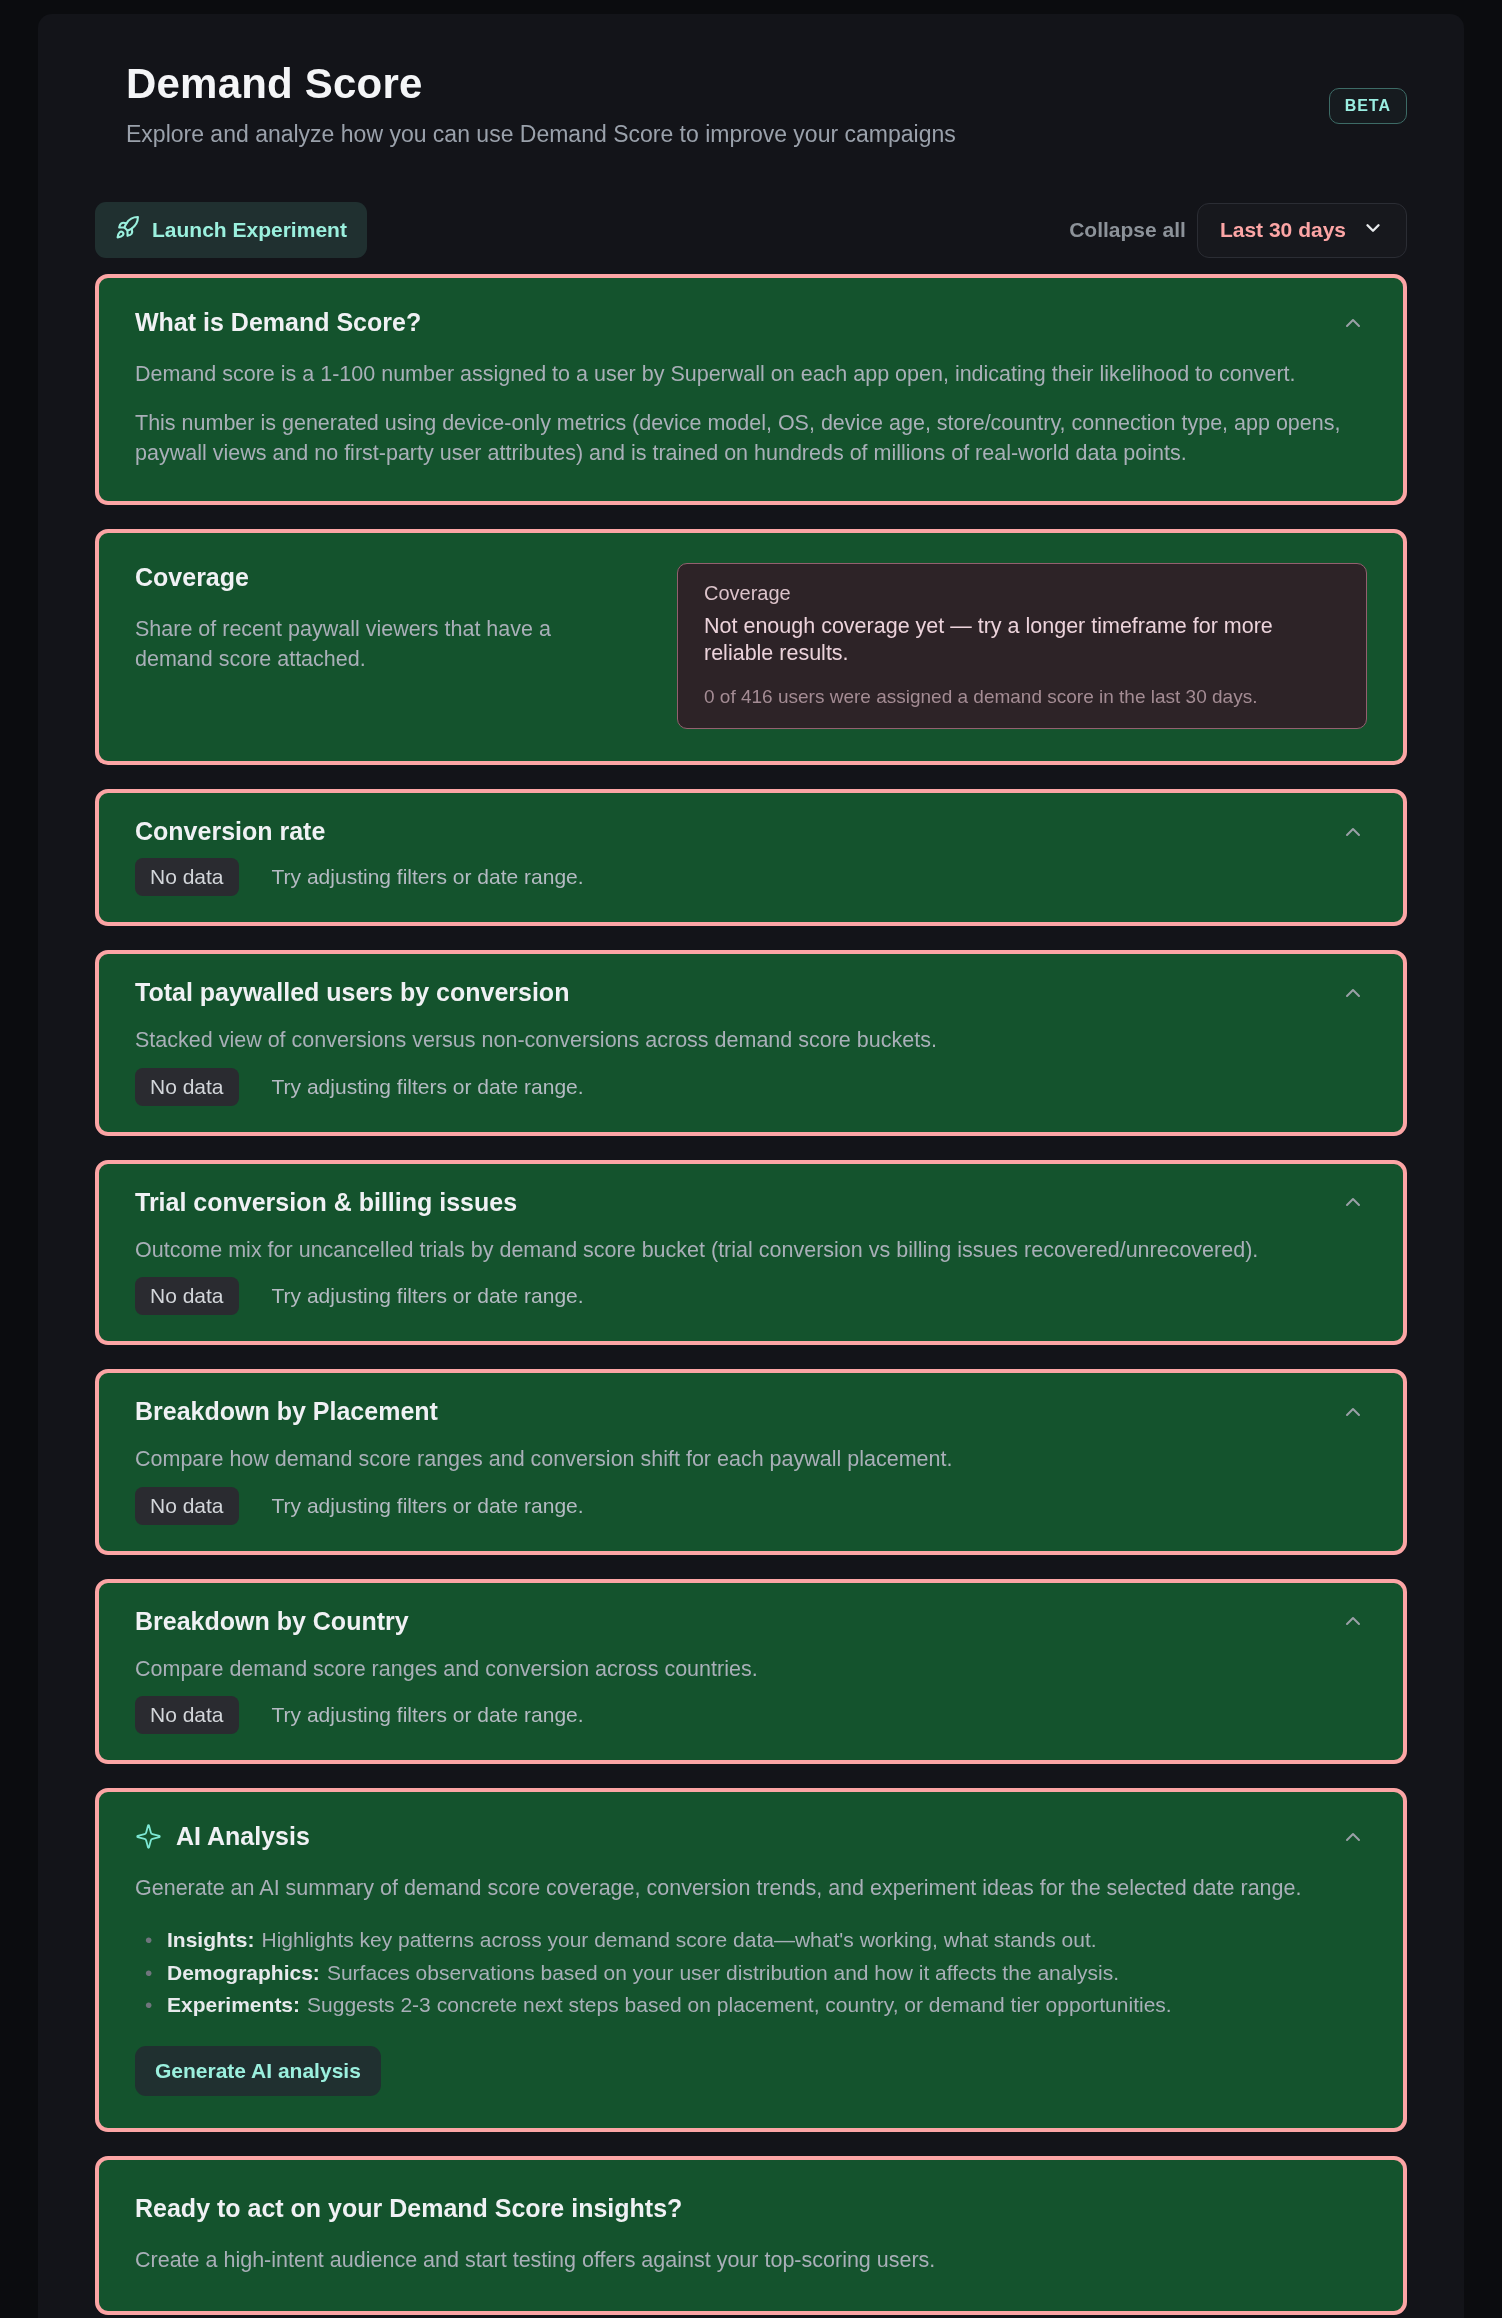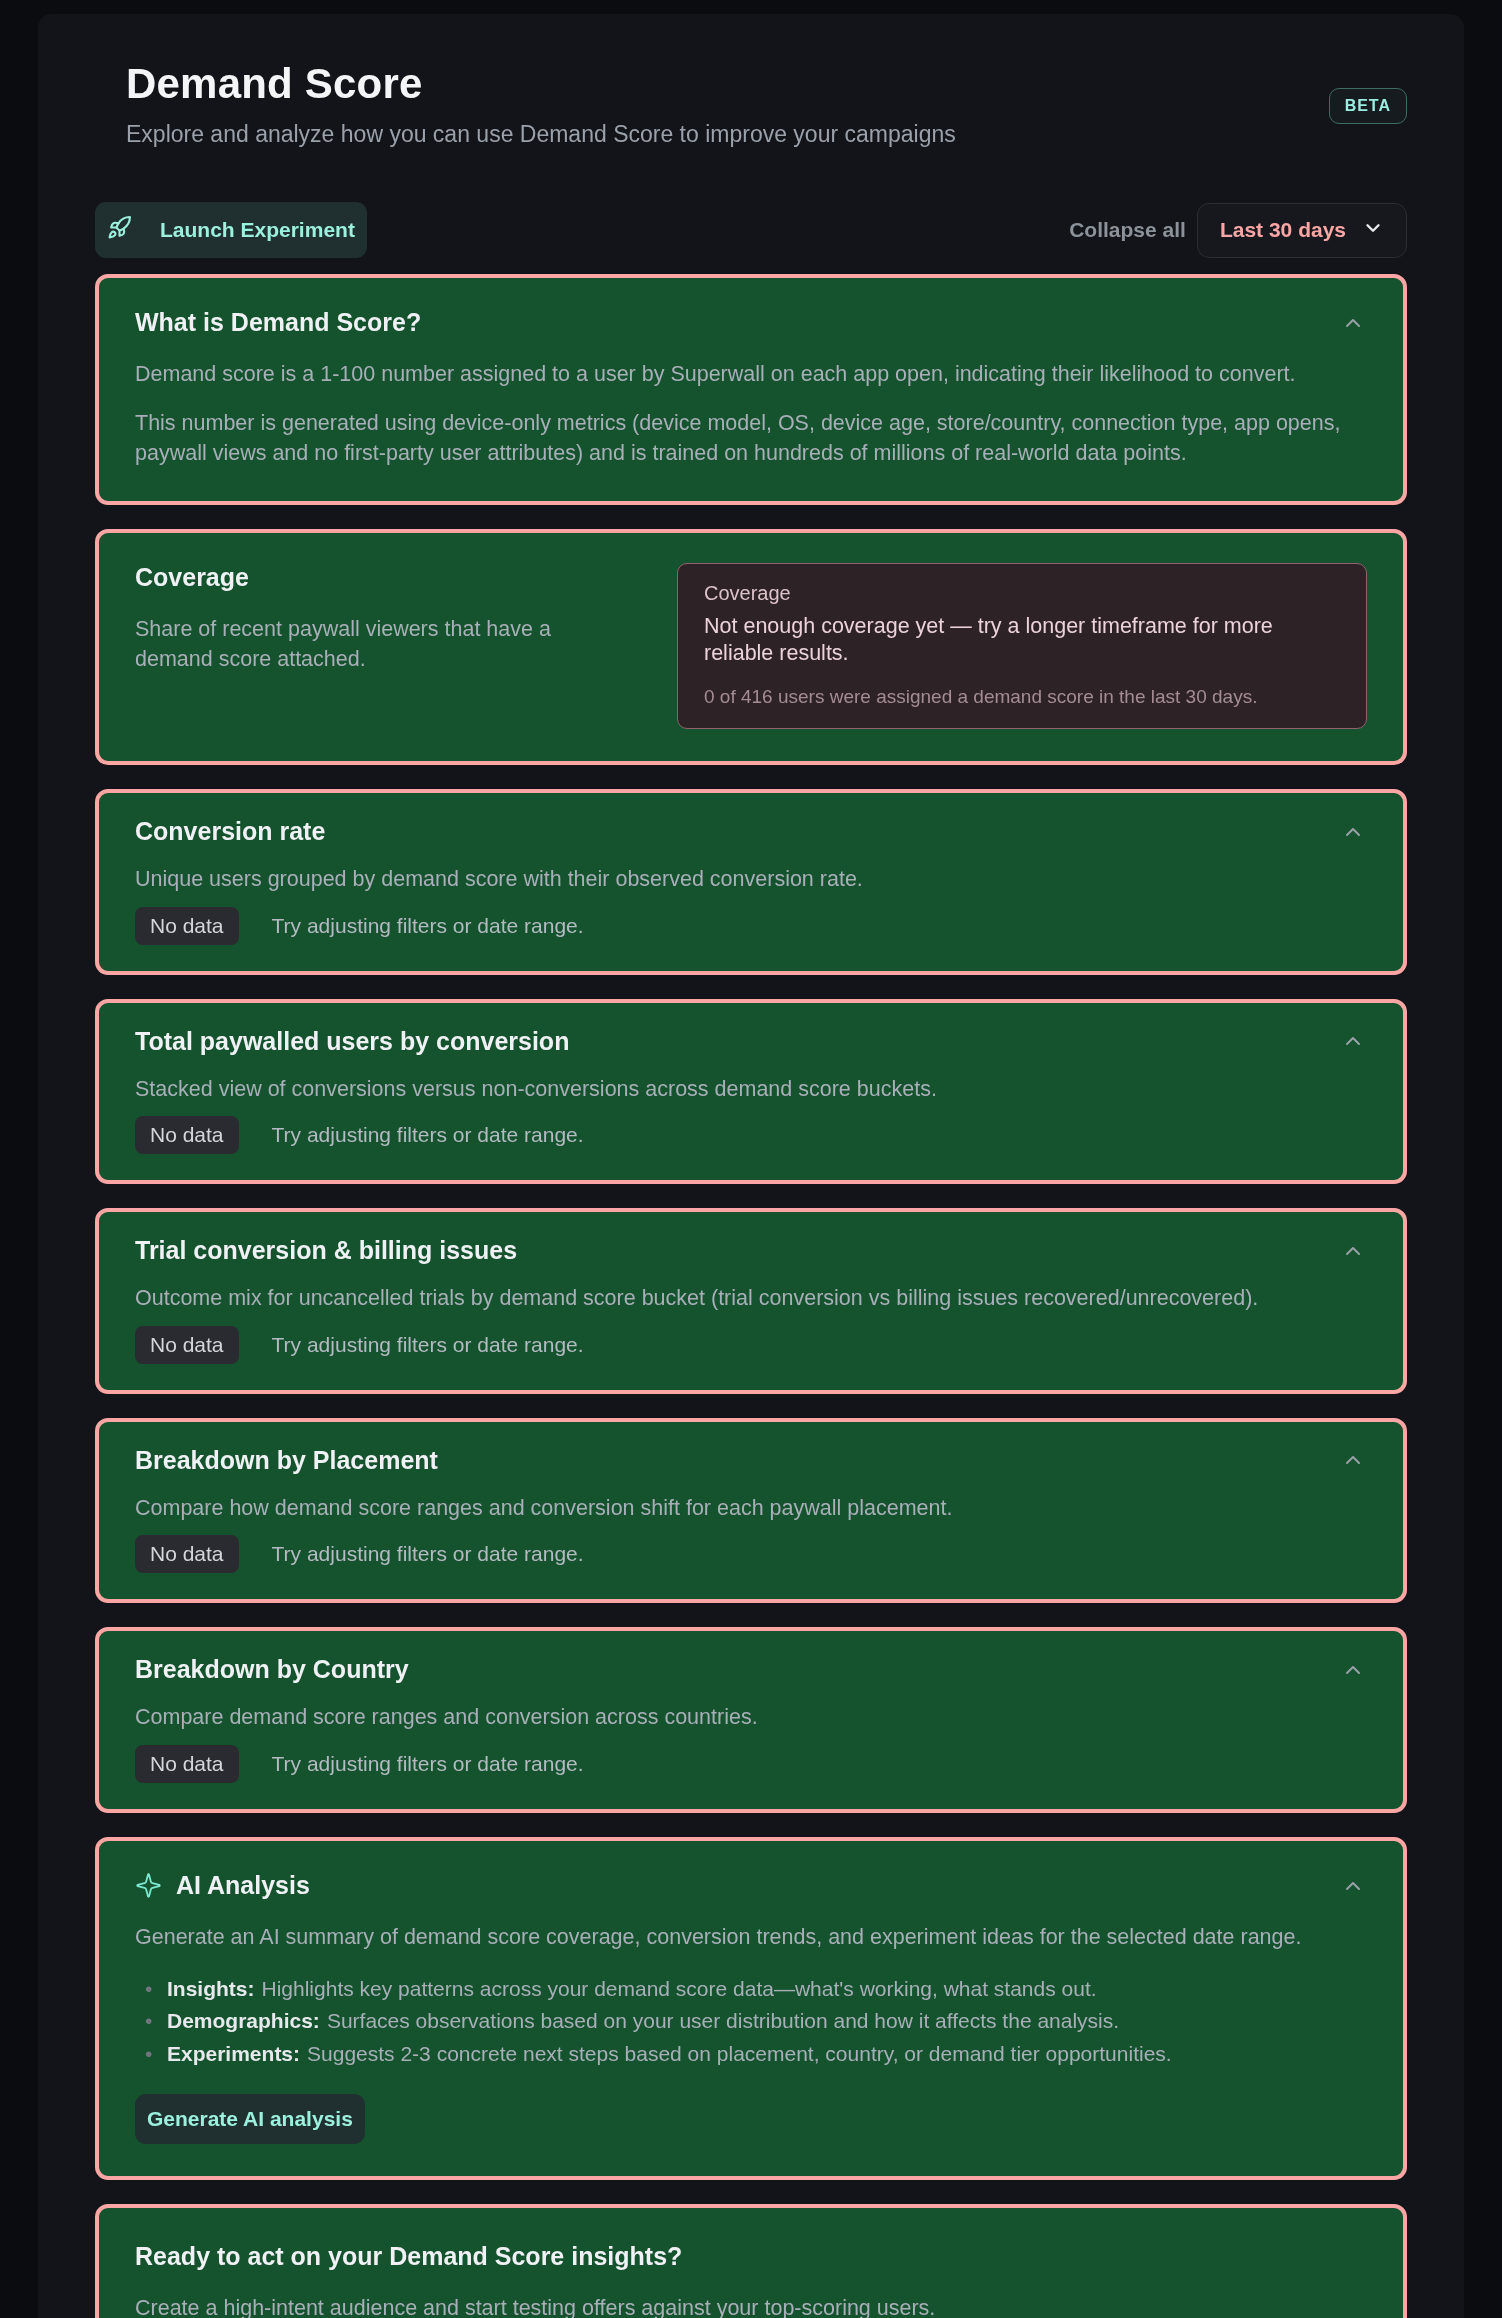--- a/index.html
+++ b/index.html
@@ -25,25 +25,25 @@
     margin-top:28px;
     border:1px solid #3d6b66;
     color:#9aeee1;
     font-size:16px; font-weight:700; letter-spacing:1px;
     padding:8px 15px; border-radius:10px;
     background:rgba(40,70,66,0.15);
   }
   
   .toolbar { margin-top:54px; display:flex; justify-content:space-between; align-items:center; }
   .btn-teal {
-    display:inline-flex; align-items:center; gap:28px;
+    display:inline-flex; align-items:center; gap:12px;
     background:#203030; border:none; cursor:pointer;
     color:#9bf0de; font-family:inherit;
     font-size:21px; font-weight:700;
-    padding:13px 12px; border-radius:11px;
+    padding:13px 20px; border-radius:11px;
   }
   .btn-teal svg { width:25px; height:25px; }
   .toolbar-right { display:flex; align-items:center; gap:11px; }
   .collapse-all {
     background:none; border:none; cursor:pointer; font-family:inherit;
     color:#8c9299; font-size:21px; font-weight:700;
   }
   .date-dropdown {
     display:inline-flex; align-items:center; gap:16px;
     background:#17181d; border:1px solid #2b2d34; cursor:pointer; font-family:inherit;
@@ -169,21 +169,20 @@
 
   <section class="card empty">
     <div class="card-title-row">
       <h2 class="card-title">Conversion rate</h2>
       <button class="collapse-btn">
         <span><svg viewBox="0 0 24 24" fill="none" stroke="currentColor" stroke-width="2" stroke-linecap="round" stroke-linejoin="round">
               <polyline points="6 15 12 9 18 15"></polyline>
             </svg></span>
       </button>
     </div>
-    <p class="body">Unique users grouped by demand score with their observed conversion rate.</p>
     <div class="nodata-row">
       <span class="nodata-badge">No data</span>
       <span class="nodata-hint">Try adjusting filters or date range.</span>
     </div>
   </section>
 
   <section class="card empty">
     <div class="card-title-row">
       <h2 class="card-title">Total paywalled users by conversion</h2>
       <button class="collapse-btn">

